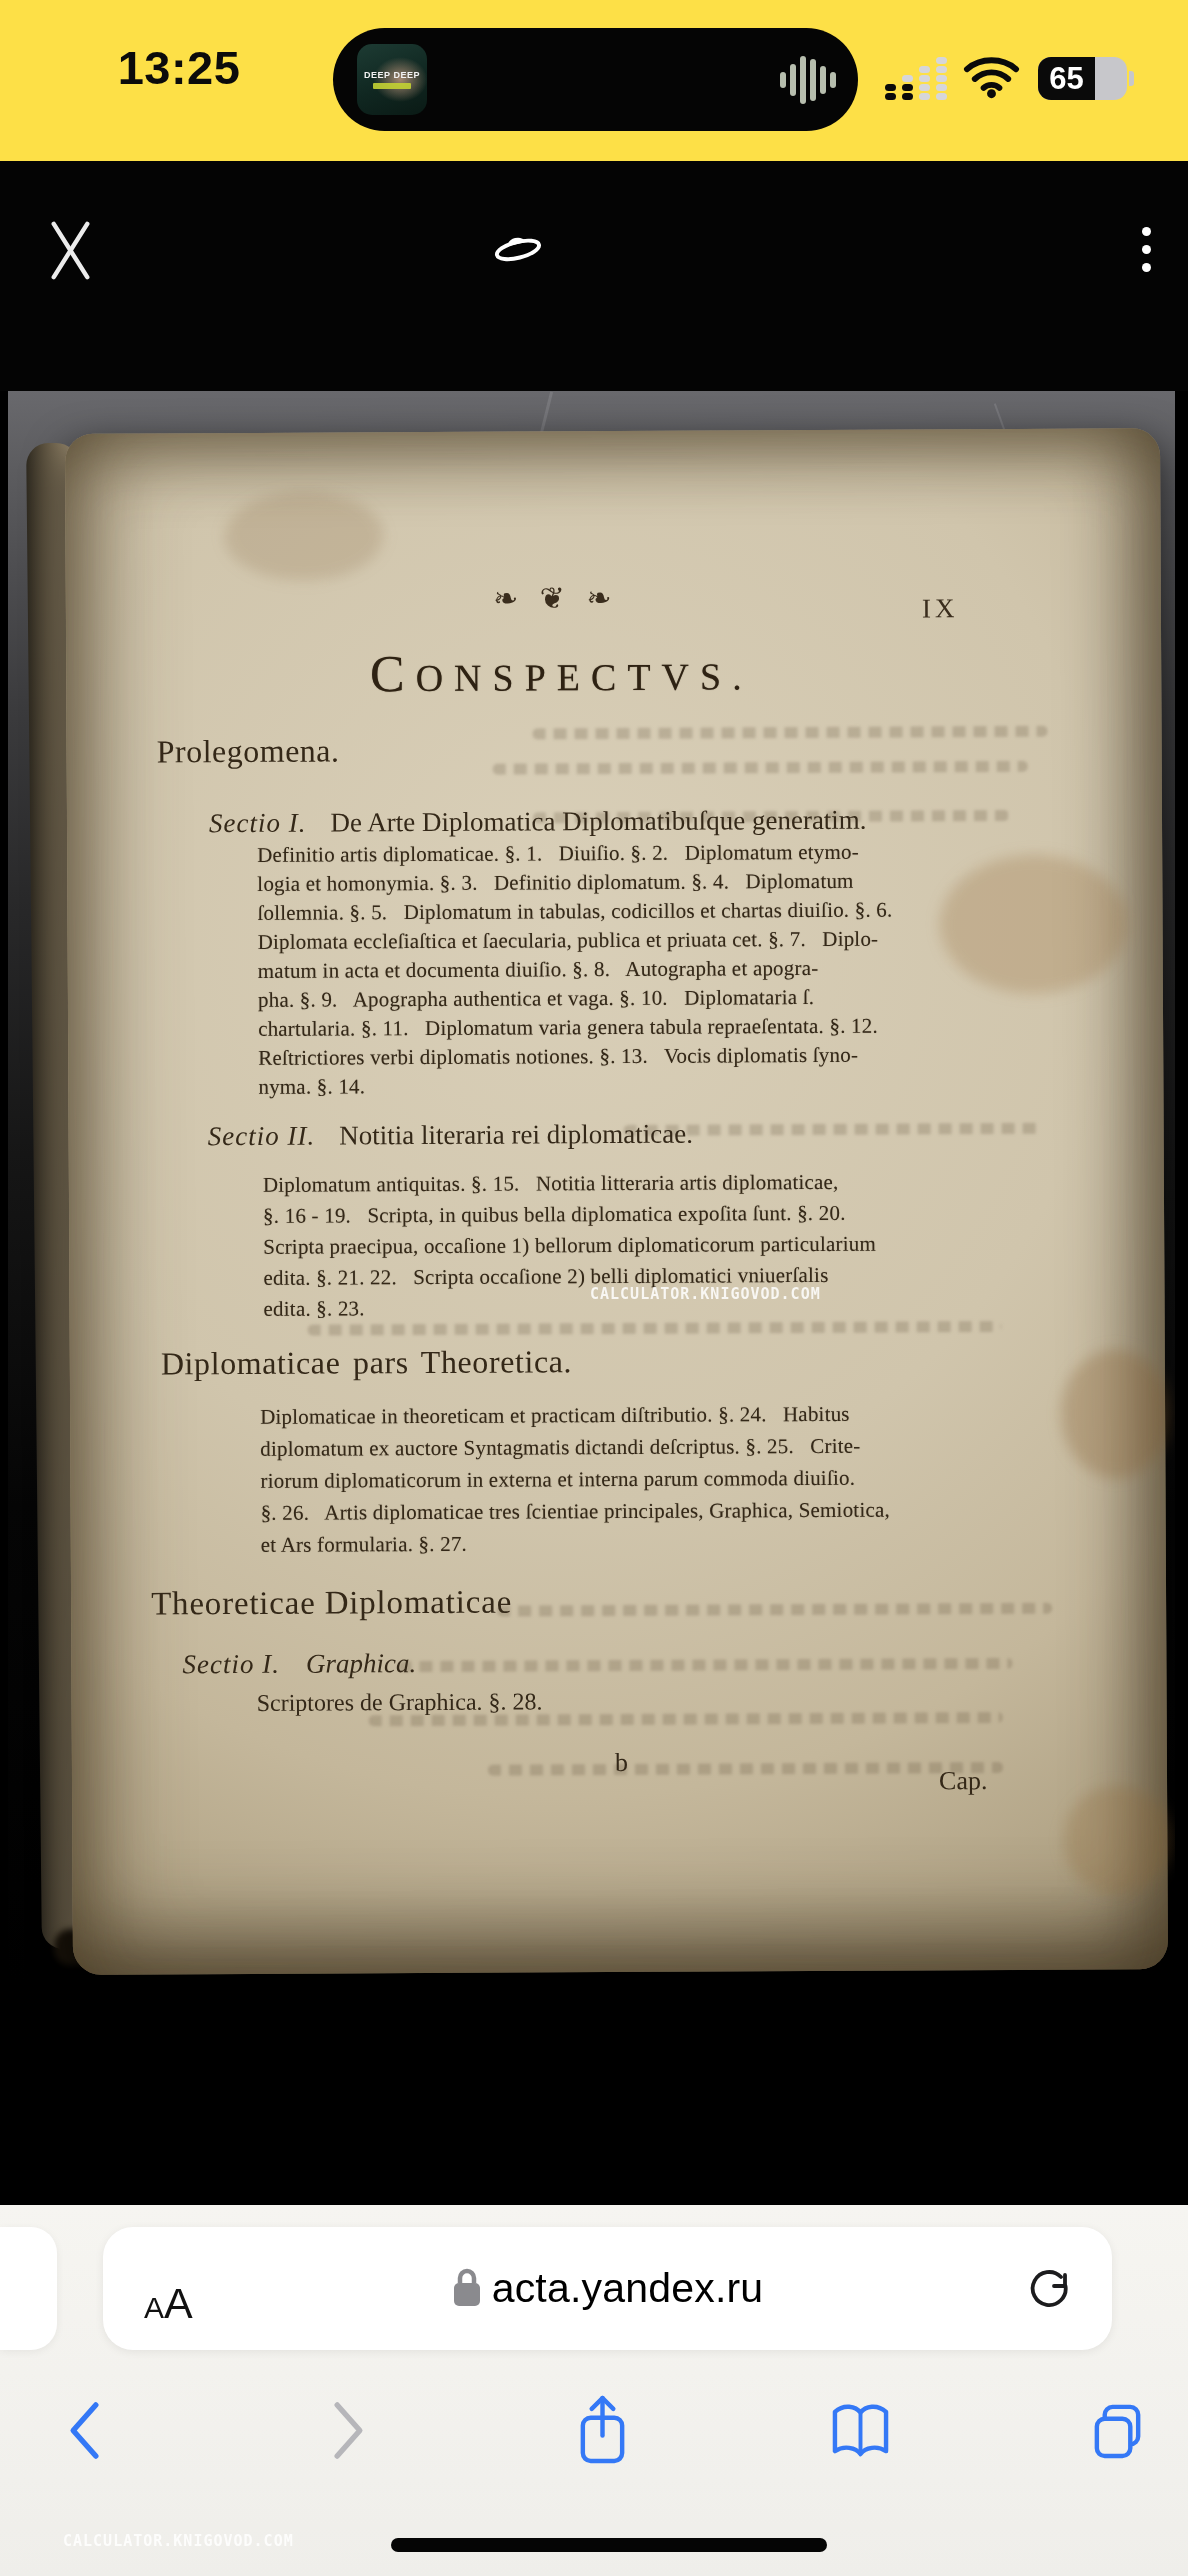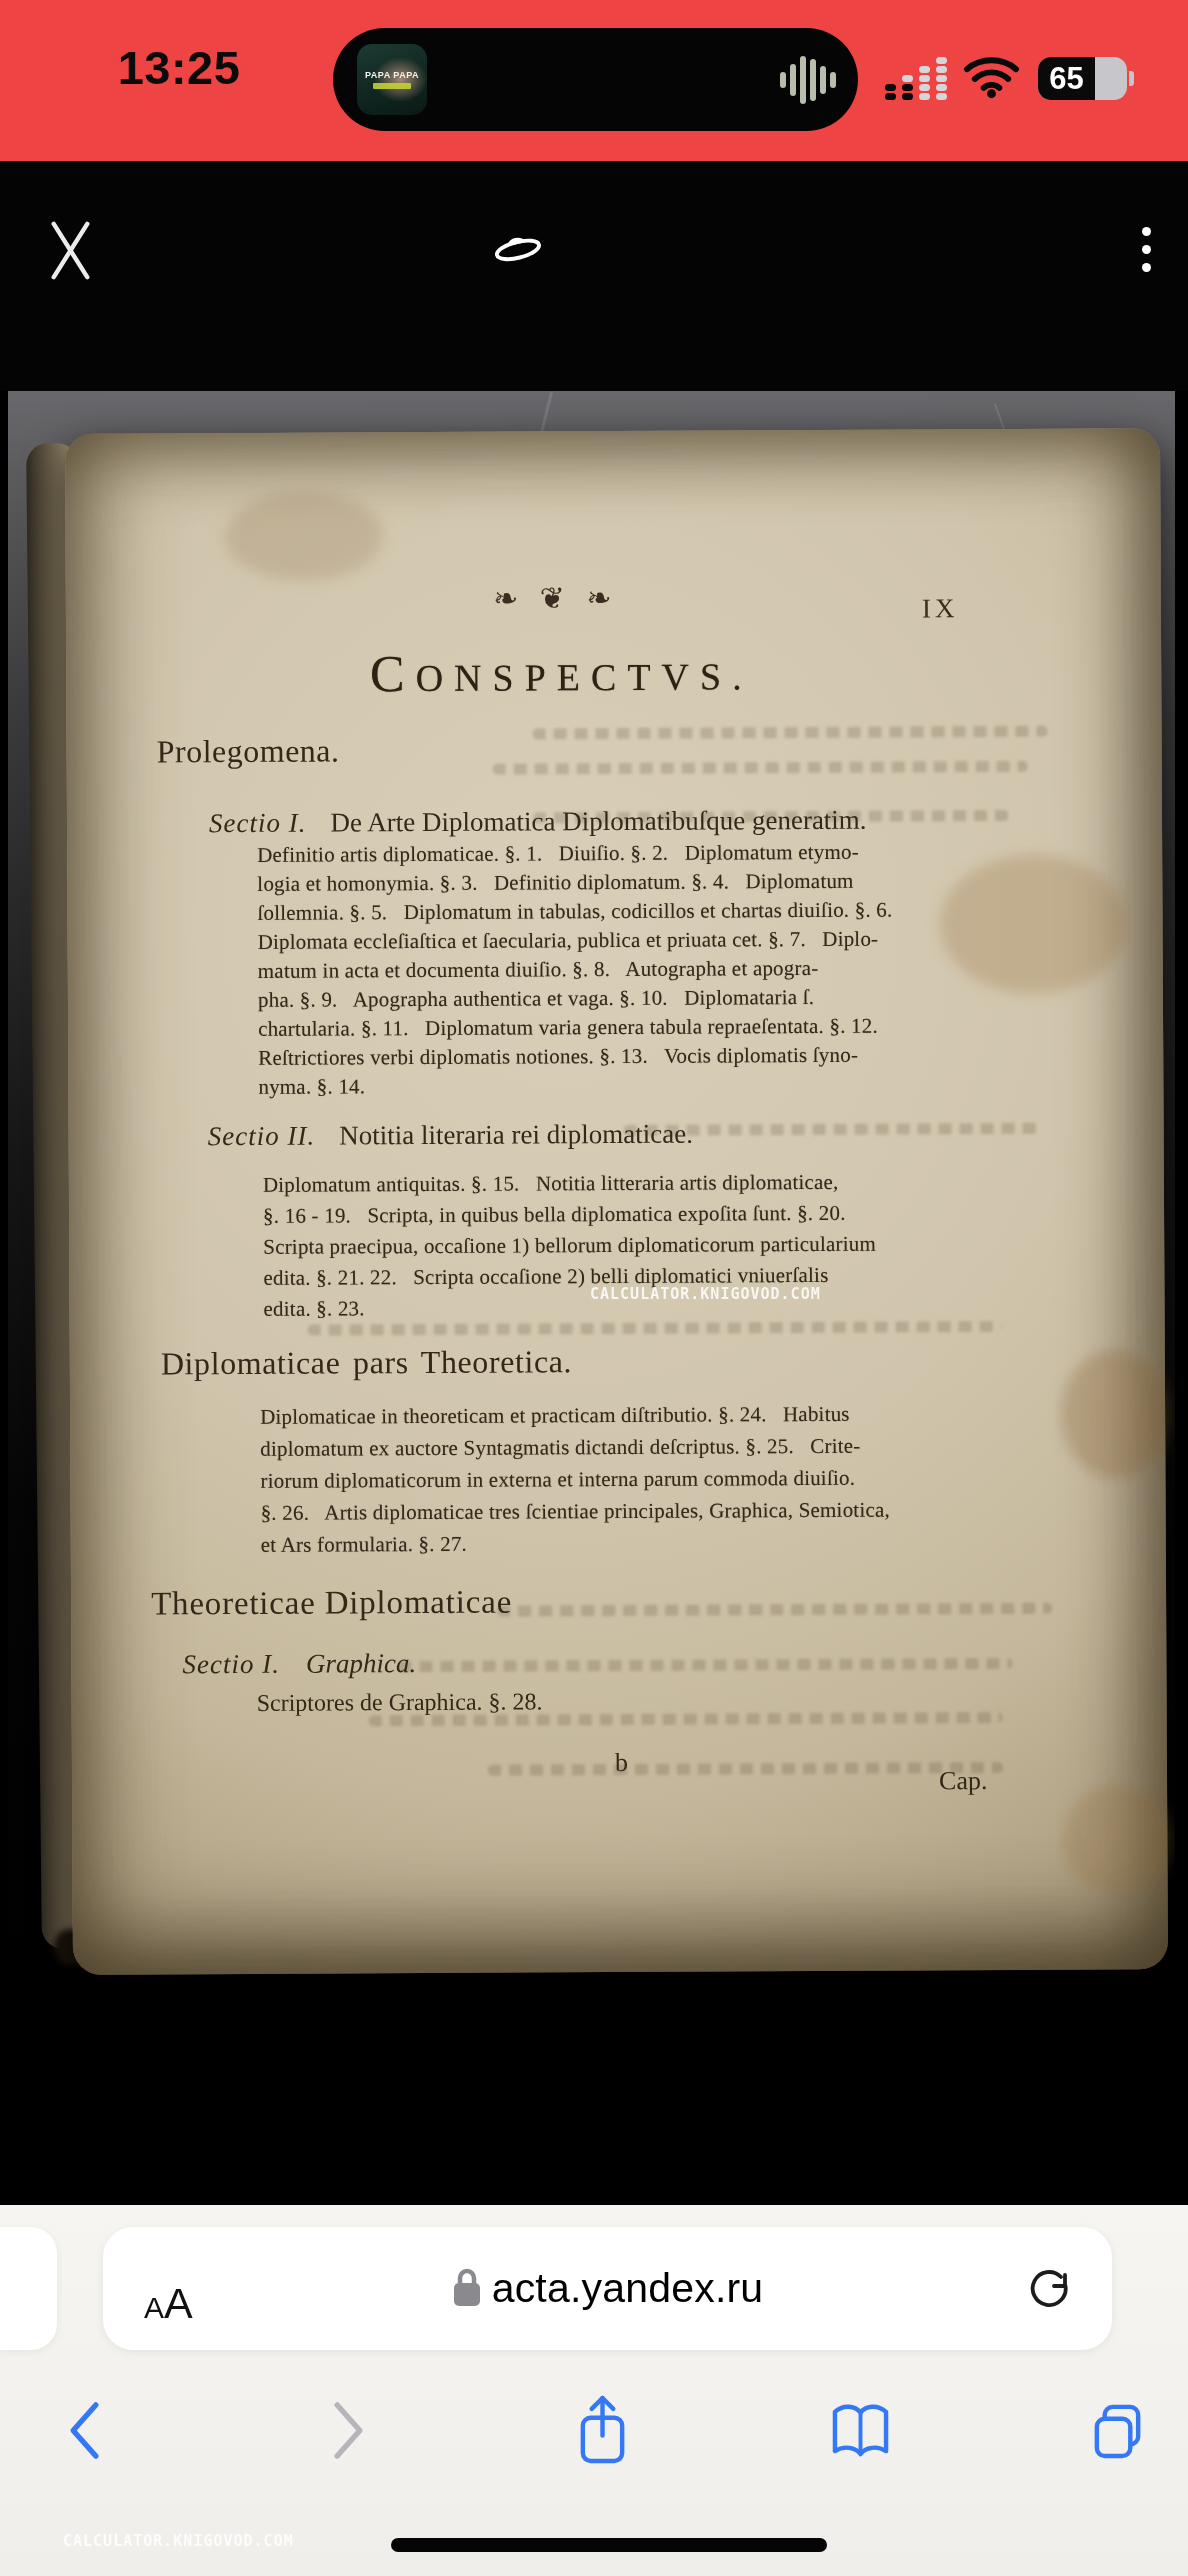--- a/index.html
+++ b/index.html
@@ -3,21 +3,21 @@
 <meta charset="utf-8">
 <style>
   * { margin:0; padding:0; box-sizing:border-box; }
   html,body { background:#222; }
   .screen {
     position:relative; width:1189px; height:2576px; margin:0 auto;
     background:#000; overflow:hidden;
     font-family:"Liberation Sans","DejaVu Sans",sans-serif;
   }
   
-  .statusbar { position:absolute; left:0; top:0; width:1189px; height:161px; background:#ef4444; }
+  .statusbar { position:absolute; left:0; top:0; width:1189px; height:161px; background:#fde047; }
   .clock { position:absolute; left:95px; top:40px; width:168px; text-align:center;
            font-size:47px; font-weight:700; color:#0b0b0b; letter-spacing:0.5px; }
   .island { position:absolute; left:333px; top:28px; width:525px; height:103px;
             background:#050505; border-radius:52px; }
   .album { position:absolute; left:24px; top:16px; width:70px; height:71px; border-radius:15px;
            overflow:hidden;
            background:
              radial-gradient(55% 45% at 62% 50%, rgba(210,165,135,0.75), rgba(210,165,135,0) 70%),
              linear-gradient(160deg,#1d3b33 0%,#102721 55%,#0a1a15 100%); }
   .album-title { position:absolute; left:0; top:26px; width:100%; text-align:center;
@@ -113,21 +113,21 @@
 </head>
 <body>
 
 <div class="screen">
 
   <div class="statusbar">
     <div class="clock">13:25</div>
 
     <div class="island">
       <div class="album">
-        <div class="album-title">PAPA PAPA</div>
+        <div class="album-title">DEEP DEEP</div>
         <div class="album-sub"></div>
       </div>
       <div class="wave">
         <i style="height:16px"></i>
           <i style="height:32px"></i>
           <i style="height:48px"></i>
         <i style="height:42px"></i>
           <i style="height:28px"></i>
           <i style="height:16px"></i>
       </div>

